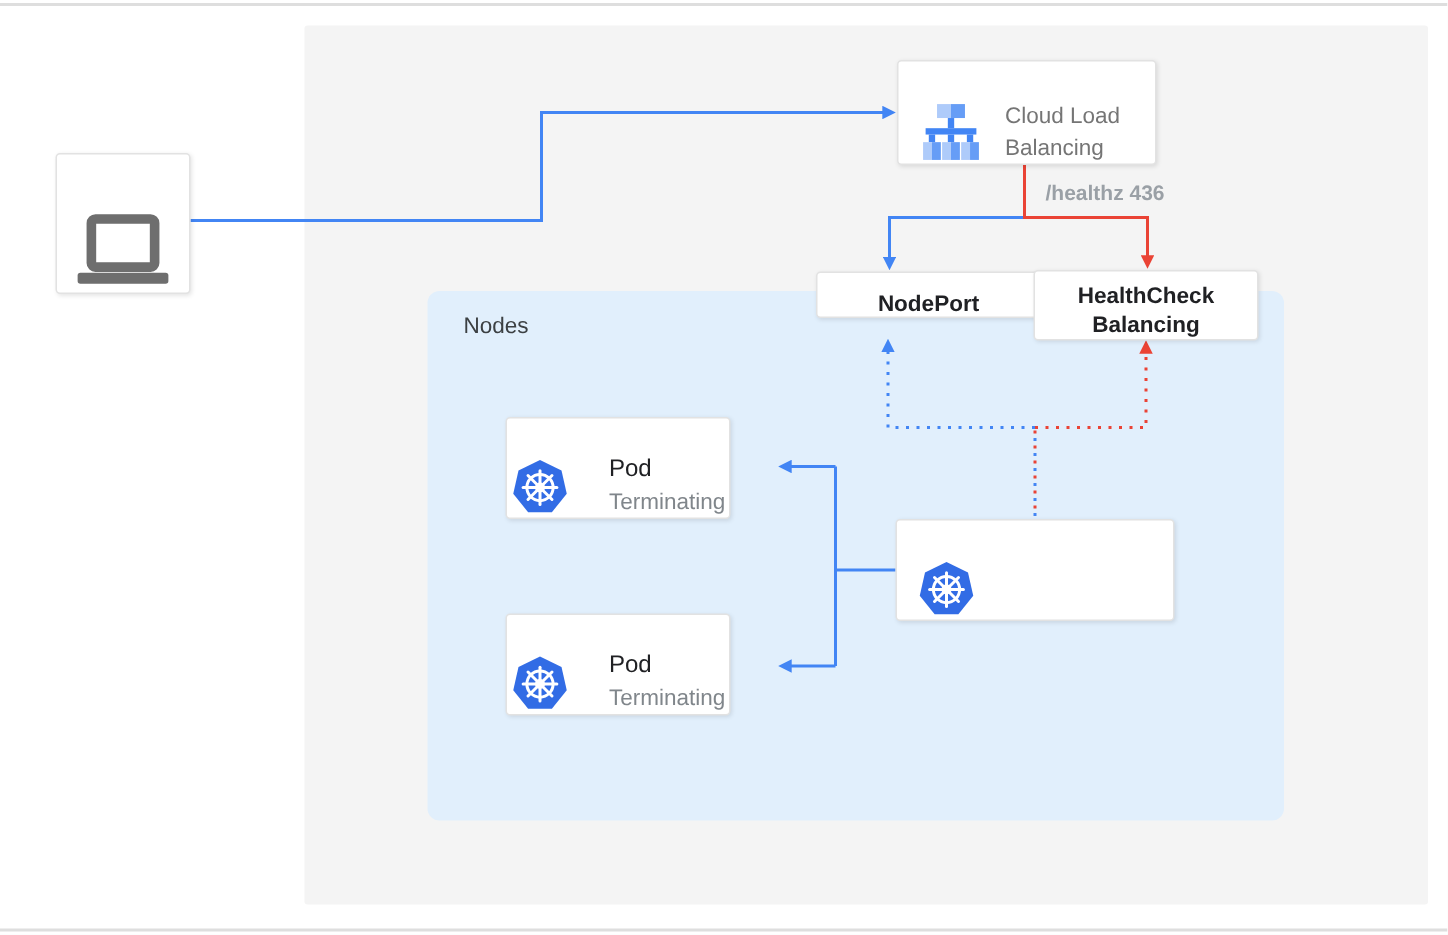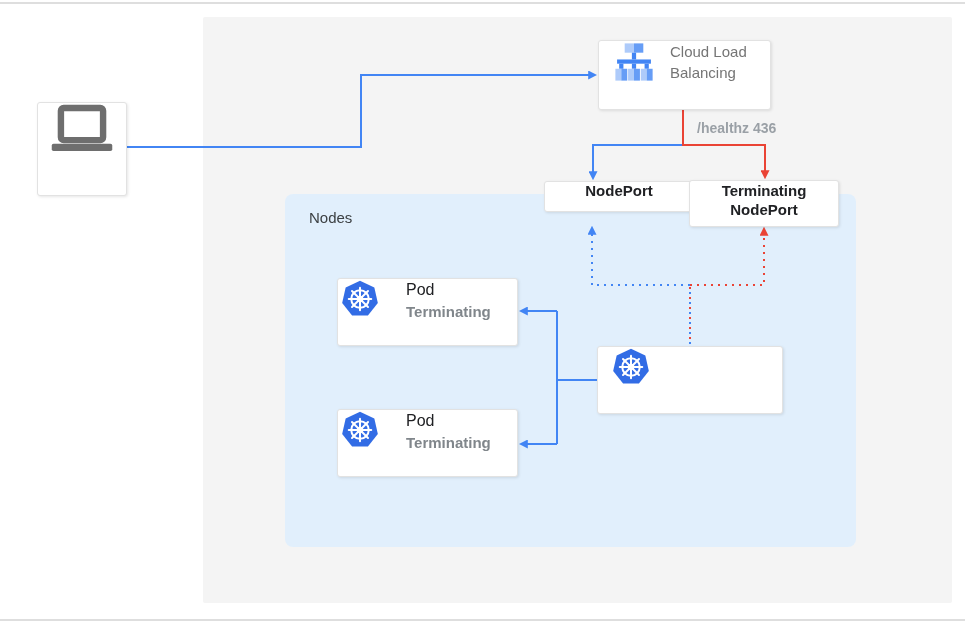--- a/index.html
+++ b/index.html
@@ -16,34 +16,34 @@
   .frame-line{position:absolute;left:0;width:965px;height:2px;background:var(--frame-line);}
   .frame-line.top{top:2px;}
   .frame-line.bottom{top:619px;}
   .backdrop{position:absolute;left:203px;top:17px;width:749px;height:586px;
     background:var(--backdrop);border-radius:2px;}
   .nodes-box{position:absolute;left:285px;top:194px;width:571px;height:353px;
     background:var(--nodes-bg);border-radius:8px;}
   .nodes-label{position:absolute;left:24px;top:15px;font-size:15px;color:#3C4043;}
   .card{position:absolute;background:#fff;border:1px solid var(--box-border);
     border-radius:3px;box-shadow:1px 1px 3px rgba(0,0,0,0.10);
-    display:flex;align-items:flex-start;}
+    display:flex;align-items:flex-end;}
   .client-card{left:37px;top:102px;width:90px;height:94px;justify-content:center;}
   .clb-card{left:598px;top:40px;width:173px;height:70px;padding-left:13px;gap:14px;}
   .clb-label{font-size:15px;line-height:21px;color:var(--text-gray);width:90px;}
   .port-card{font-weight:bold;color:var(--text-dark);justify-content:center;text-align:center;}
   .nodeport-card{left:518px;top:181px;width:150px;height:31px;font-size:15px;margin-left:26px;}
   .hc-card{left:689px;top:180px;width:150px;height:47px;font-size:15px;line-height:19px;}
   .hc-card .wrap{width:110px;}
-  .pod-card{width:181px;height:68px;padding-left:2px;gap:26px;}
+  .pod-card{width:150px;height:68px;padding-left:2px;gap:26px;}
   .pod1{left:337px;top:278px;}
   .pod2{left:337px;top:409px;}
   .kp-card{left:597px;top:346px;width:186px;height:68px;padding-left:13px;gap:22px;}
   .title{font-size:16px;line-height:22px;color:var(--text-dark);}
-  .subtitle{font-size:15px;line-height:21px;color:#80868B;font-weight:bold;}
+  .subtitle{font-size:15px;line-height:21px;color:#80868B;}
   .healthz{position:absolute;left:697px;top:120px;font-size:14px;font-weight:bold;
     color:var(--text-muted);}
   svg.wires{position:absolute;left:0;top:0;pointer-events:none;}
   .stroke-blue{stroke:var(--blue);}
   .stroke-red{stroke:var(--red);}
   .fill-blue{fill:var(--blue);}
   .fill-red{fill:var(--red);}
   .wire{fill:none;stroke-width:2;}
   .dotted{stroke-dasharray:2 5;}
   .mixed-a{stroke-dasharray:2 8;}
@@ -116,21 +116,21 @@
     <div class="clb-label">Cloud Load Balancing</div>
   </div>
 
   <div class="healthz">/healthz 436</div>
 
   <div class="card port-card nodeport-card">
     <span>NodePort</span>
   </div>
 
   <div class="card port-card hc-card">
-    <span class="wrap">Terminating NodePort</span>
+    <span class="wrap">HealthCheck Balancing</span>
   </div>
 
   <div class="card pod-card pod1">
     <svg width="40" height="40" viewBox="0 0 48 48">
       <polygon points="24,2 41.2,10.3 45.4,28.9 33.5,43.8 14.5,43.8 2.6,28.9 6.8,10.3" fill="var(--k8s-blue)"></polygon>
       <g stroke="#fff" stroke-width="2.4" stroke-linecap="round">
         <circle cx="24" cy="24" r="10.5" fill="none"></circle>
         <line x1="24" y1="10.5" x2="24" y2="37.5"></line>
         <line x1="10.5" y1="24" x2="37.5" y2="24"></line>
         <line x1="14.4" y1="14.4" x2="33.6" y2="33.6"></line>

